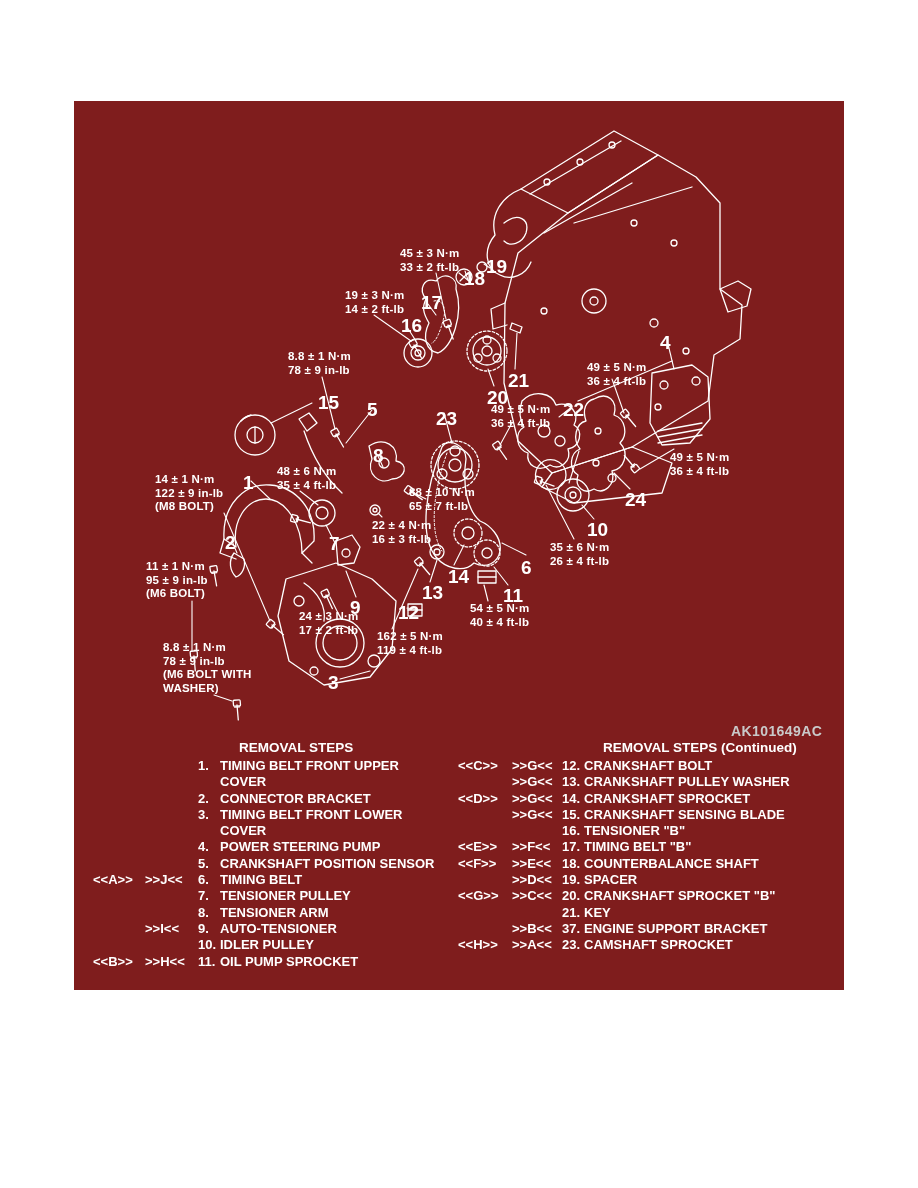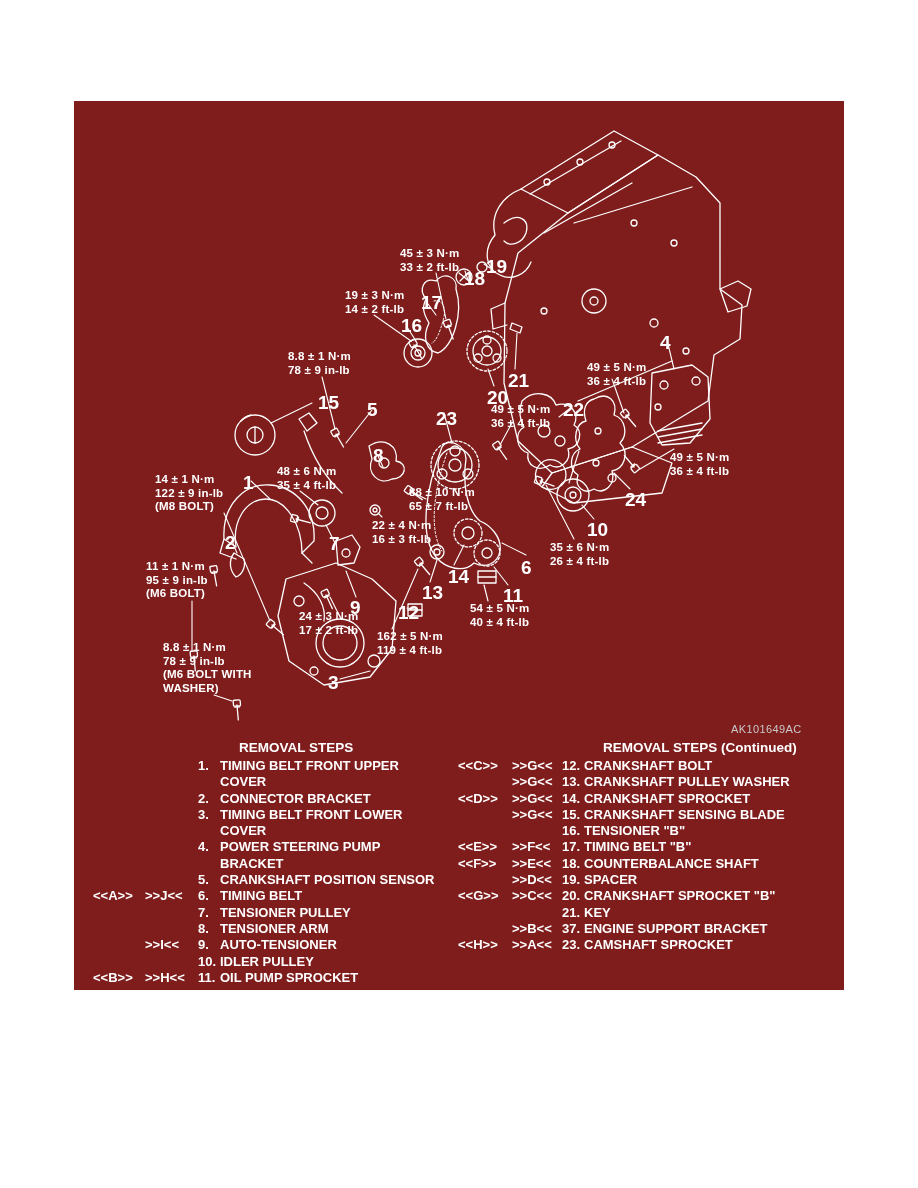--- a/index.html
+++ b/index.html
@@ -3,22 +3,22 @@
 <meta charset="utf-8">
 <style>
   html,body{margin:0;padding:0;}
   body{width:918px;height:1188px;background:#ffffff;position:relative;
        font-family:"Liberation Sans",sans-serif;overflow:hidden;}
   .panel{position:absolute;left:74px;top:101px;width:770px;height:889px;background:#7f1d1d;}
   svg.art{position:absolute;left:0;top:0;}
   .torque-label{position:absolute;color:#fff;font-weight:bold;font-size:11.5px;
        line-height:13.5px;white-space:pre;letter-spacing:0.2px;}
   .callout{position:absolute;color:#fff;font-weight:bold;font-size:19px;line-height:1;}
-  .watermark{position:absolute;left:657px;top:622px;color:#c9c9c9;font-weight:normal;
-       font-size:11px;letter-spacing:0.4px;}
+  .watermark{position:absolute;left:657px;top:622px;color:#c9c9c9;font-weight:bold;
+       font-size:14px;letter-spacing:0.4px;}
   .steps-title{position:absolute;color:#fff;font-weight:bold;font-size:13.5px;line-height:16px;padding-left:21px;}
   .title-left{left:144px;top:639px;}
   .title-right{left:508px;top:639px;}
   .steps{position:absolute;color:#fff;font-weight:bold;font-size:13px;top:657px;}
   .steps-left{left:19px;width:360px;}
   .steps-right{left:384px;width:382px;}
   .srow{display:flex;height:16.3px;line-height:16.3px;white-space:nowrap;}
   .steps-left .m1{width:52px;flex:none;}
   .steps-left .m2{width:53px;flex:none;}
   .steps-left .num{width:22px;flex:none;}
@@ -355,26 +355,20 @@
       </div>
       <div class="srow">
         <span class="m1"></span>
         <span class="m2"></span>
         <span class="num">4.</span>
         <span class="txt">POWER STEERING PUMP</span>
       </div>
       <div class="srow">
         <span class="m1"></span>
         <span class="m2"></span>
-        <span class="num"></span>
-        <span class="txt">BRACKET</span>
-      </div>
-      <div class="srow">
-        <span class="m1"></span>
-        <span class="m2"></span>
         <span class="num">5.</span>
         <span class="txt">CRANKSHAFT POSITION SENSOR</span>
       </div>
       <div class="srow">
         <span class="m1">&lt;&lt;A&gt;&gt;</span>
         <span class="m2">&gt;&gt;J&lt;&lt;</span>
         <span class="num">6.</span>
         <span class="txt">TIMING BELT</span>
       </div>
       <div class="srow">

